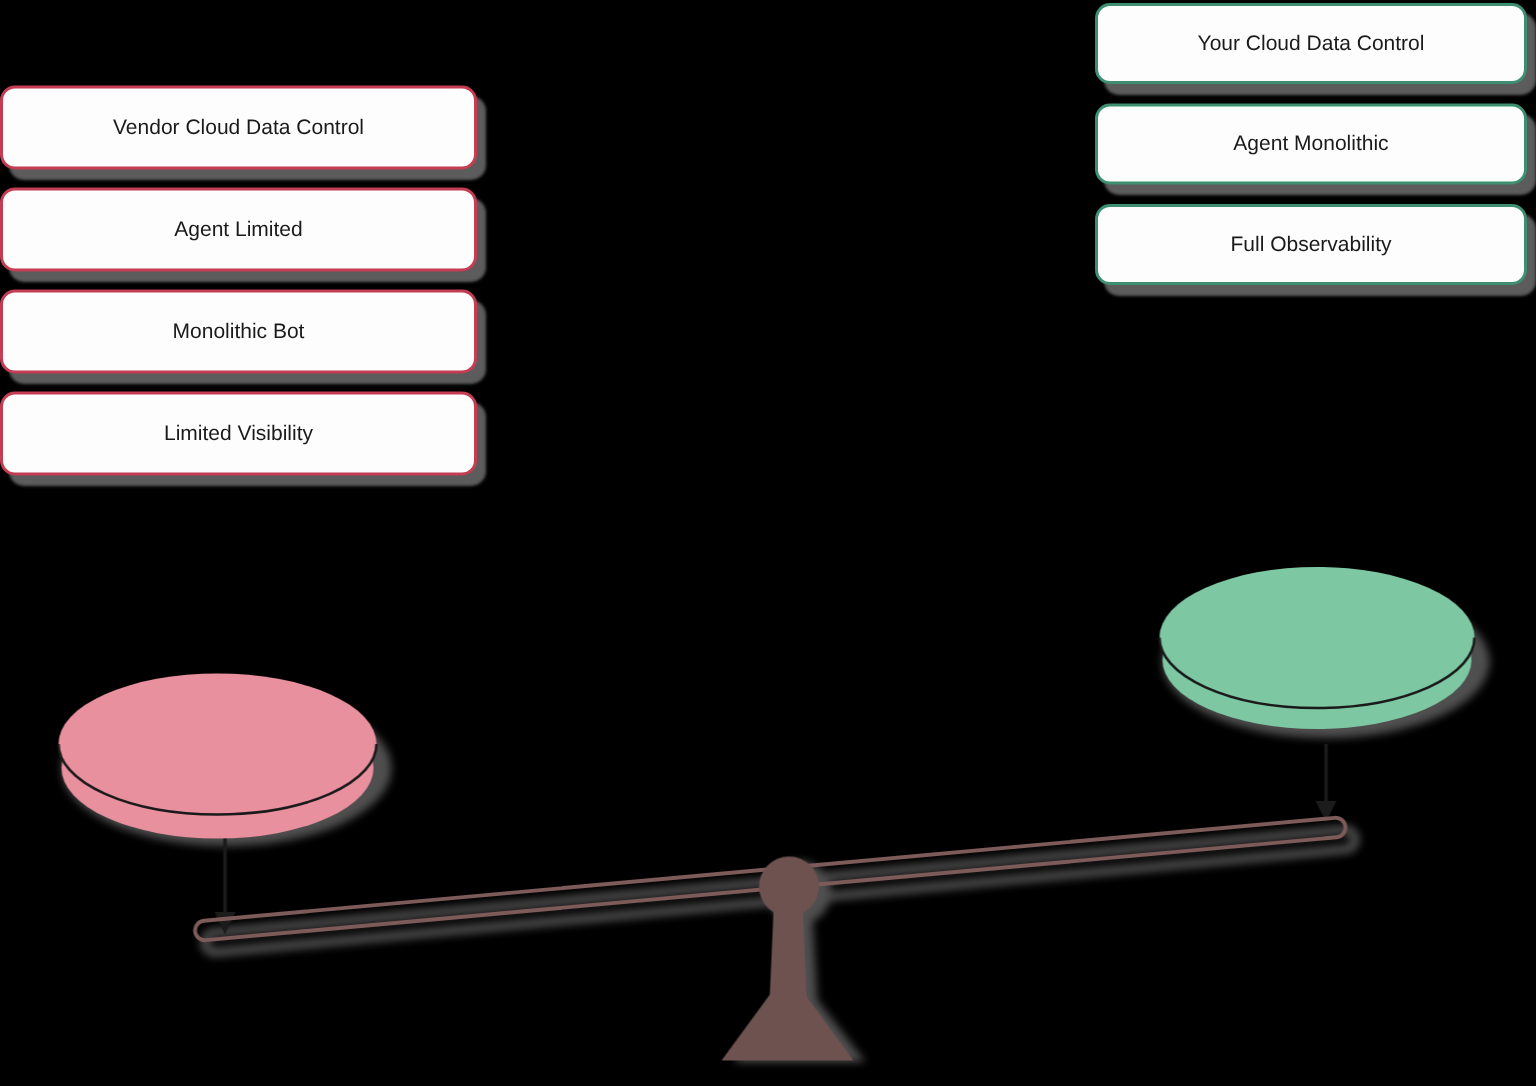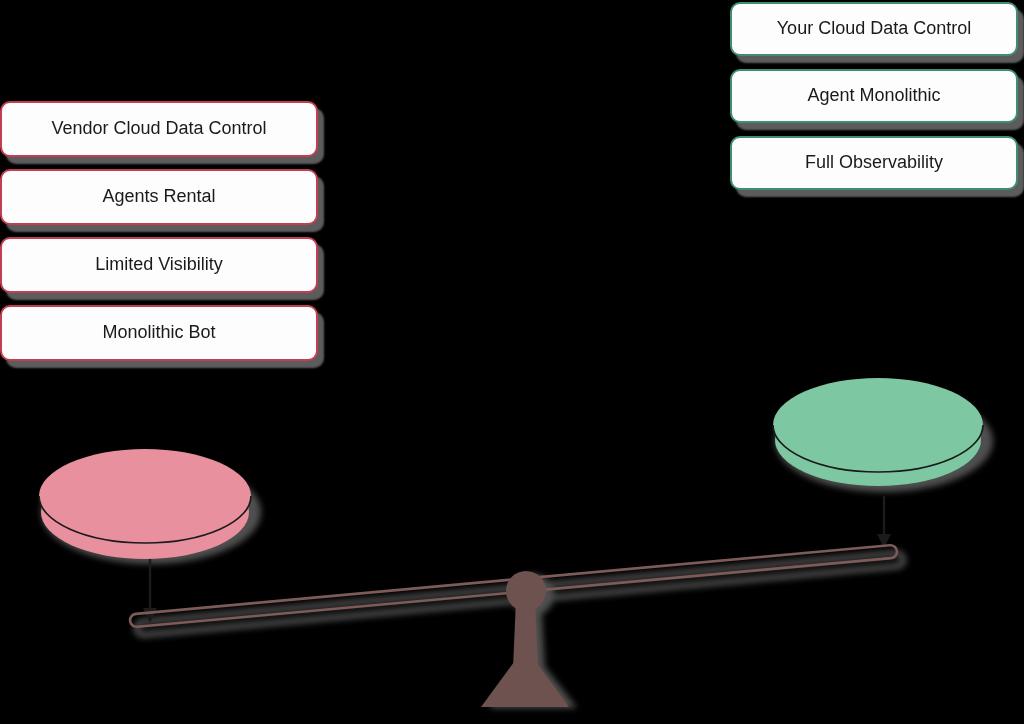--- a/index.html
+++ b/index.html
@@ -18,28 +18,28 @@
   *{margin:0;padding:0;box-sizing:border-box;}
   html,body{background:var(--bg);}
   .canvas{
     position:relative;
     width:1024px;height:724px;
     background:var(--bg);
     overflow:hidden;
     font-family:"Liberation Sans","DejaVu Sans",sans-serif;
   }
   .column{position:absolute;display:flex;flex-direction:column;}
-  .col-left{left:0;top:57px;width:318px;margin-top:44px;}
+  .col-left{left:0;top:57px;width:318px;}
   .col-right{left:730px;top:2px;width:288px;}
   .item-box{
     background:var(--box-bg);
     border-radius:10px;
     display:flex;align-items:center;justify-content:center;
     color:var(--text);
-    font-size:18px;
+    font-size:14px;
     line-height:1.1;
     text-align:right;
     box-shadow:6px 7px 2px rgba(128,128,128,0.72);
   }
   .col-left .item-box{
     border:2px solid var(--red-border);
     height:56px;margin-bottom:12px;
   }
   .col-right .item-box{
     border:2px solid var(--green-border);
@@ -50,27 +50,27 @@
 </head>
 <body>
 
 <div class="canvas">
 
   <div class="column col-left">
     <div class="item-box">
       <span>Vendor Cloud Data Control</span>
     </div>
     <div class="item-box">
-      <span>Agents Rental</span>
+      <span>Agent Limited</span>
+    </div>
+    <div class="item-box">
+      <span>Monolithic Bot</span>
     </div>
     <div class="item-box">
       <span>Limited Visibility</span>
-    </div>
-    <div class="item-box">
-      <span>Monolithic Bot</span>
     </div>
   </div>
 
   <div class="column col-right">
     <div class="item-box">
       <span>Your Cloud Data Control</span>
     </div>
     <div class="item-box">
       <span>Agent Monolithic</span>
     </div>

